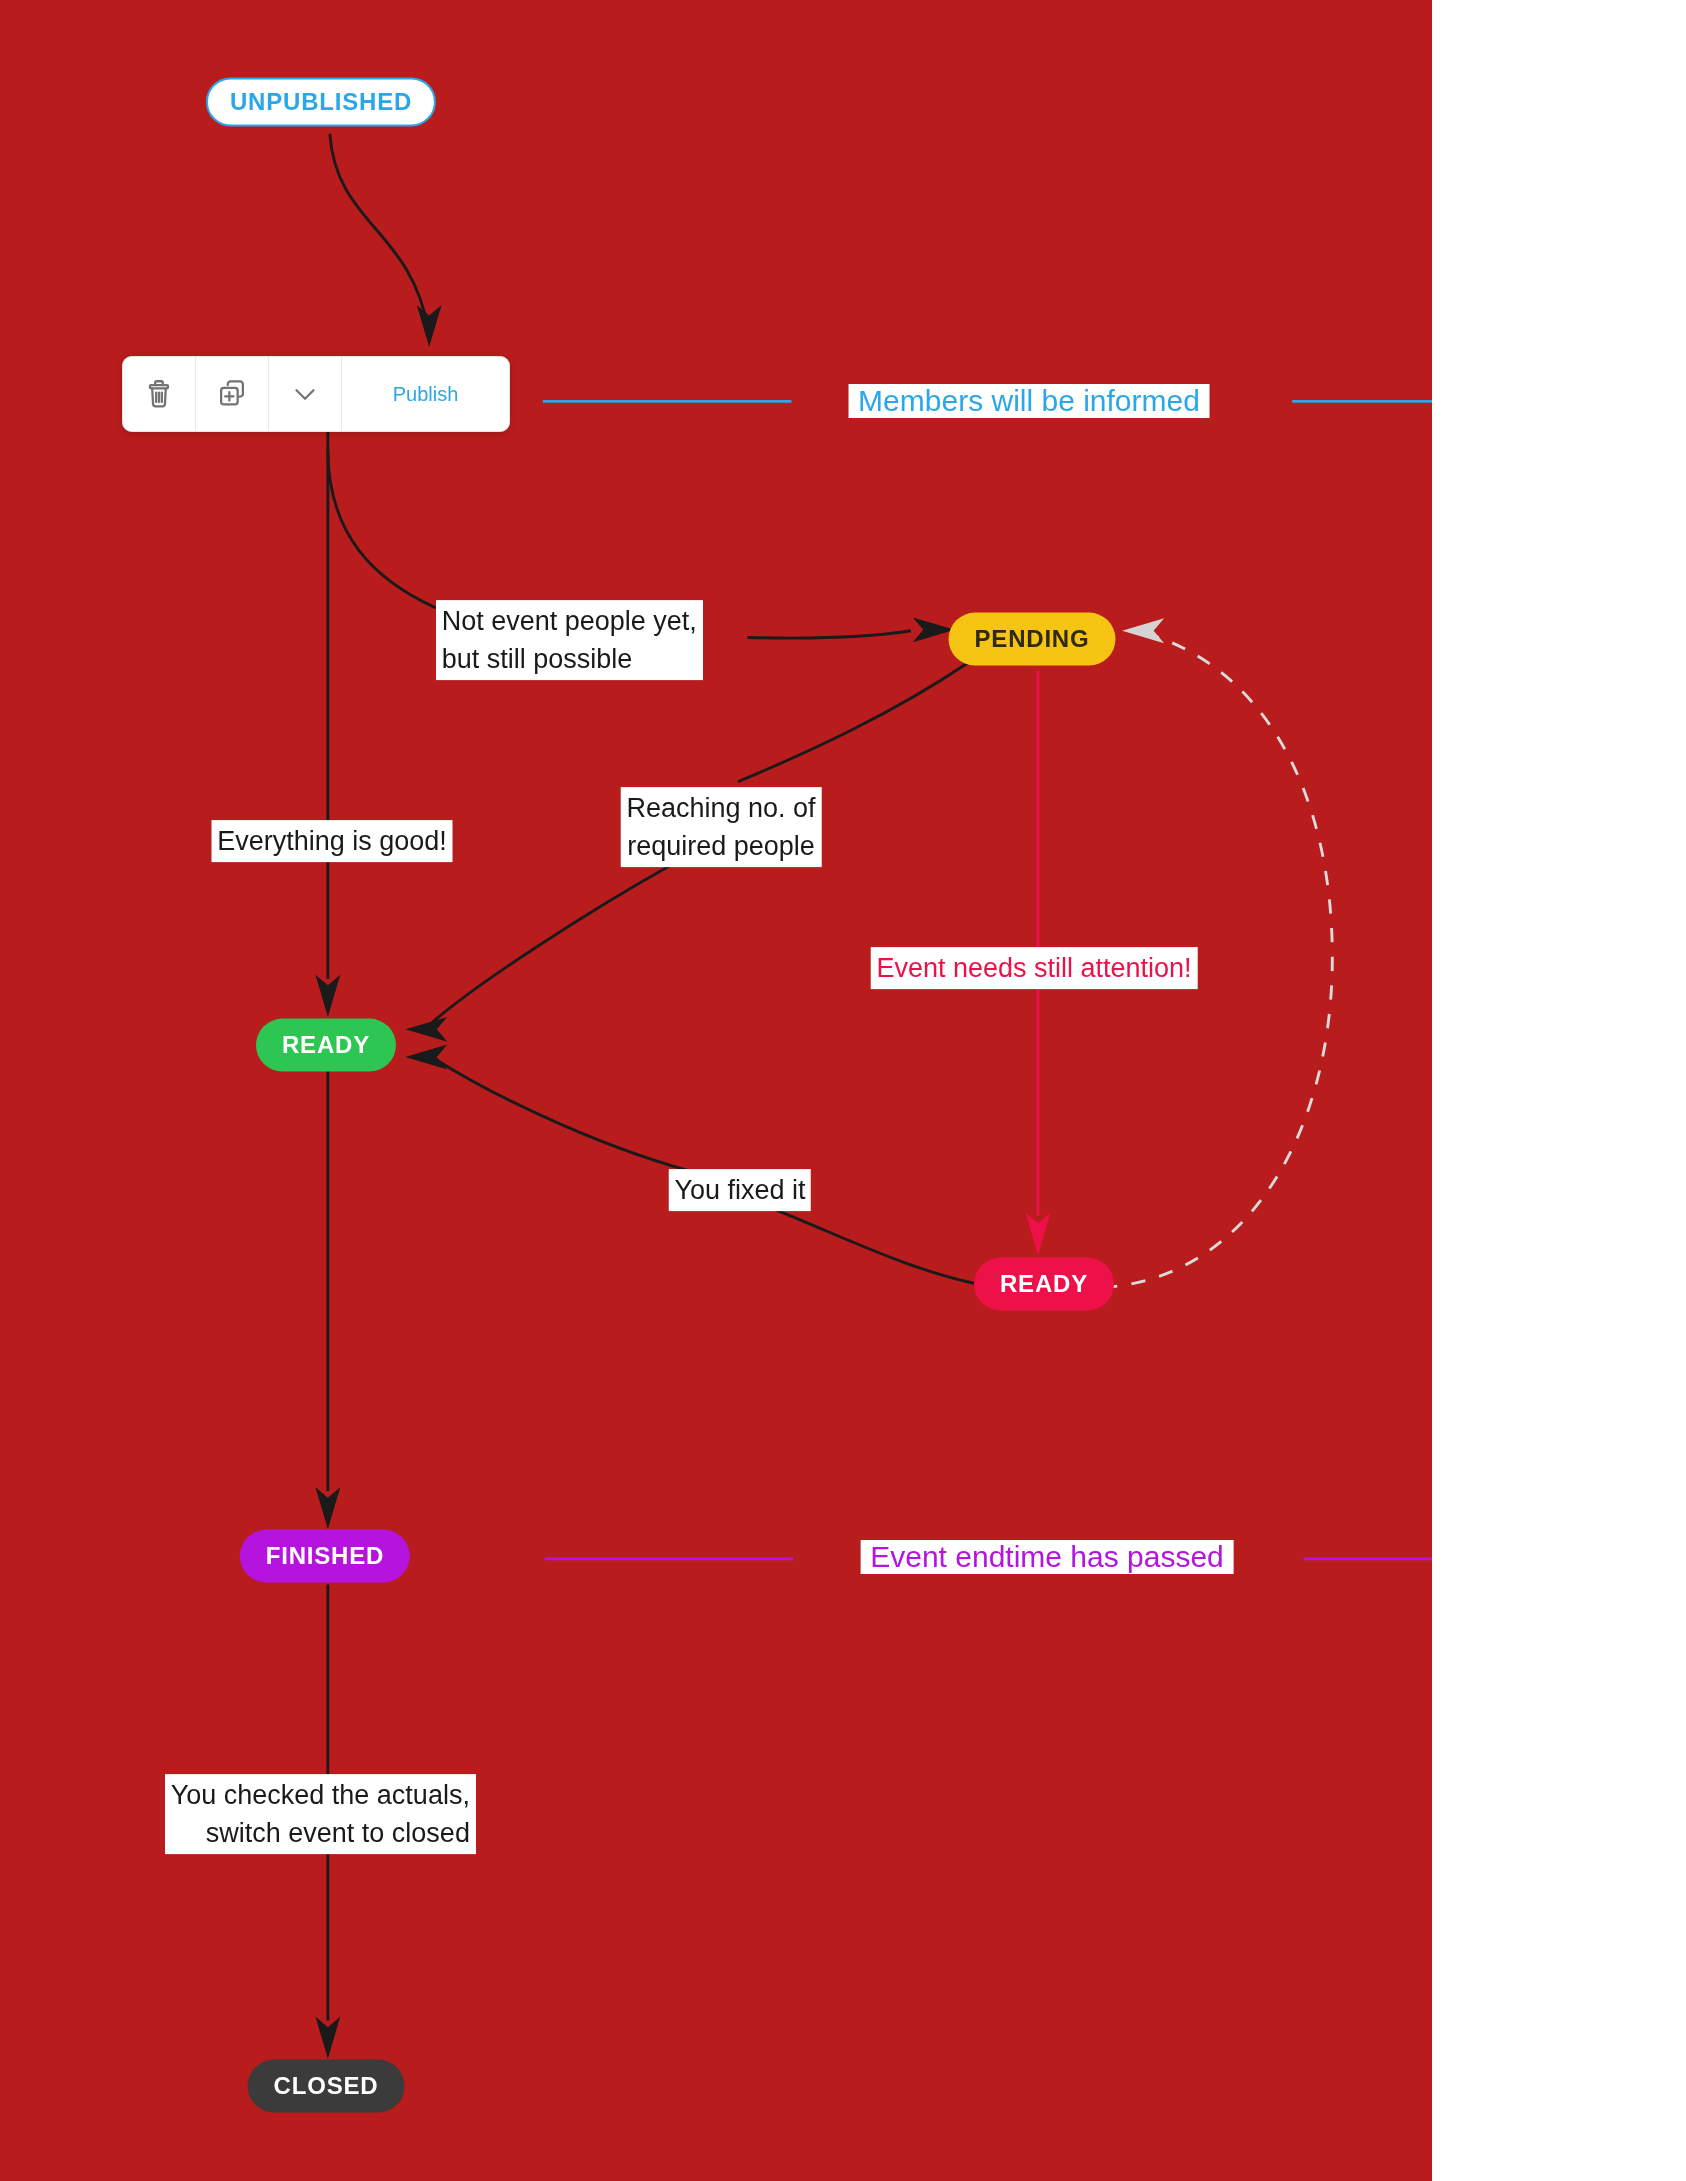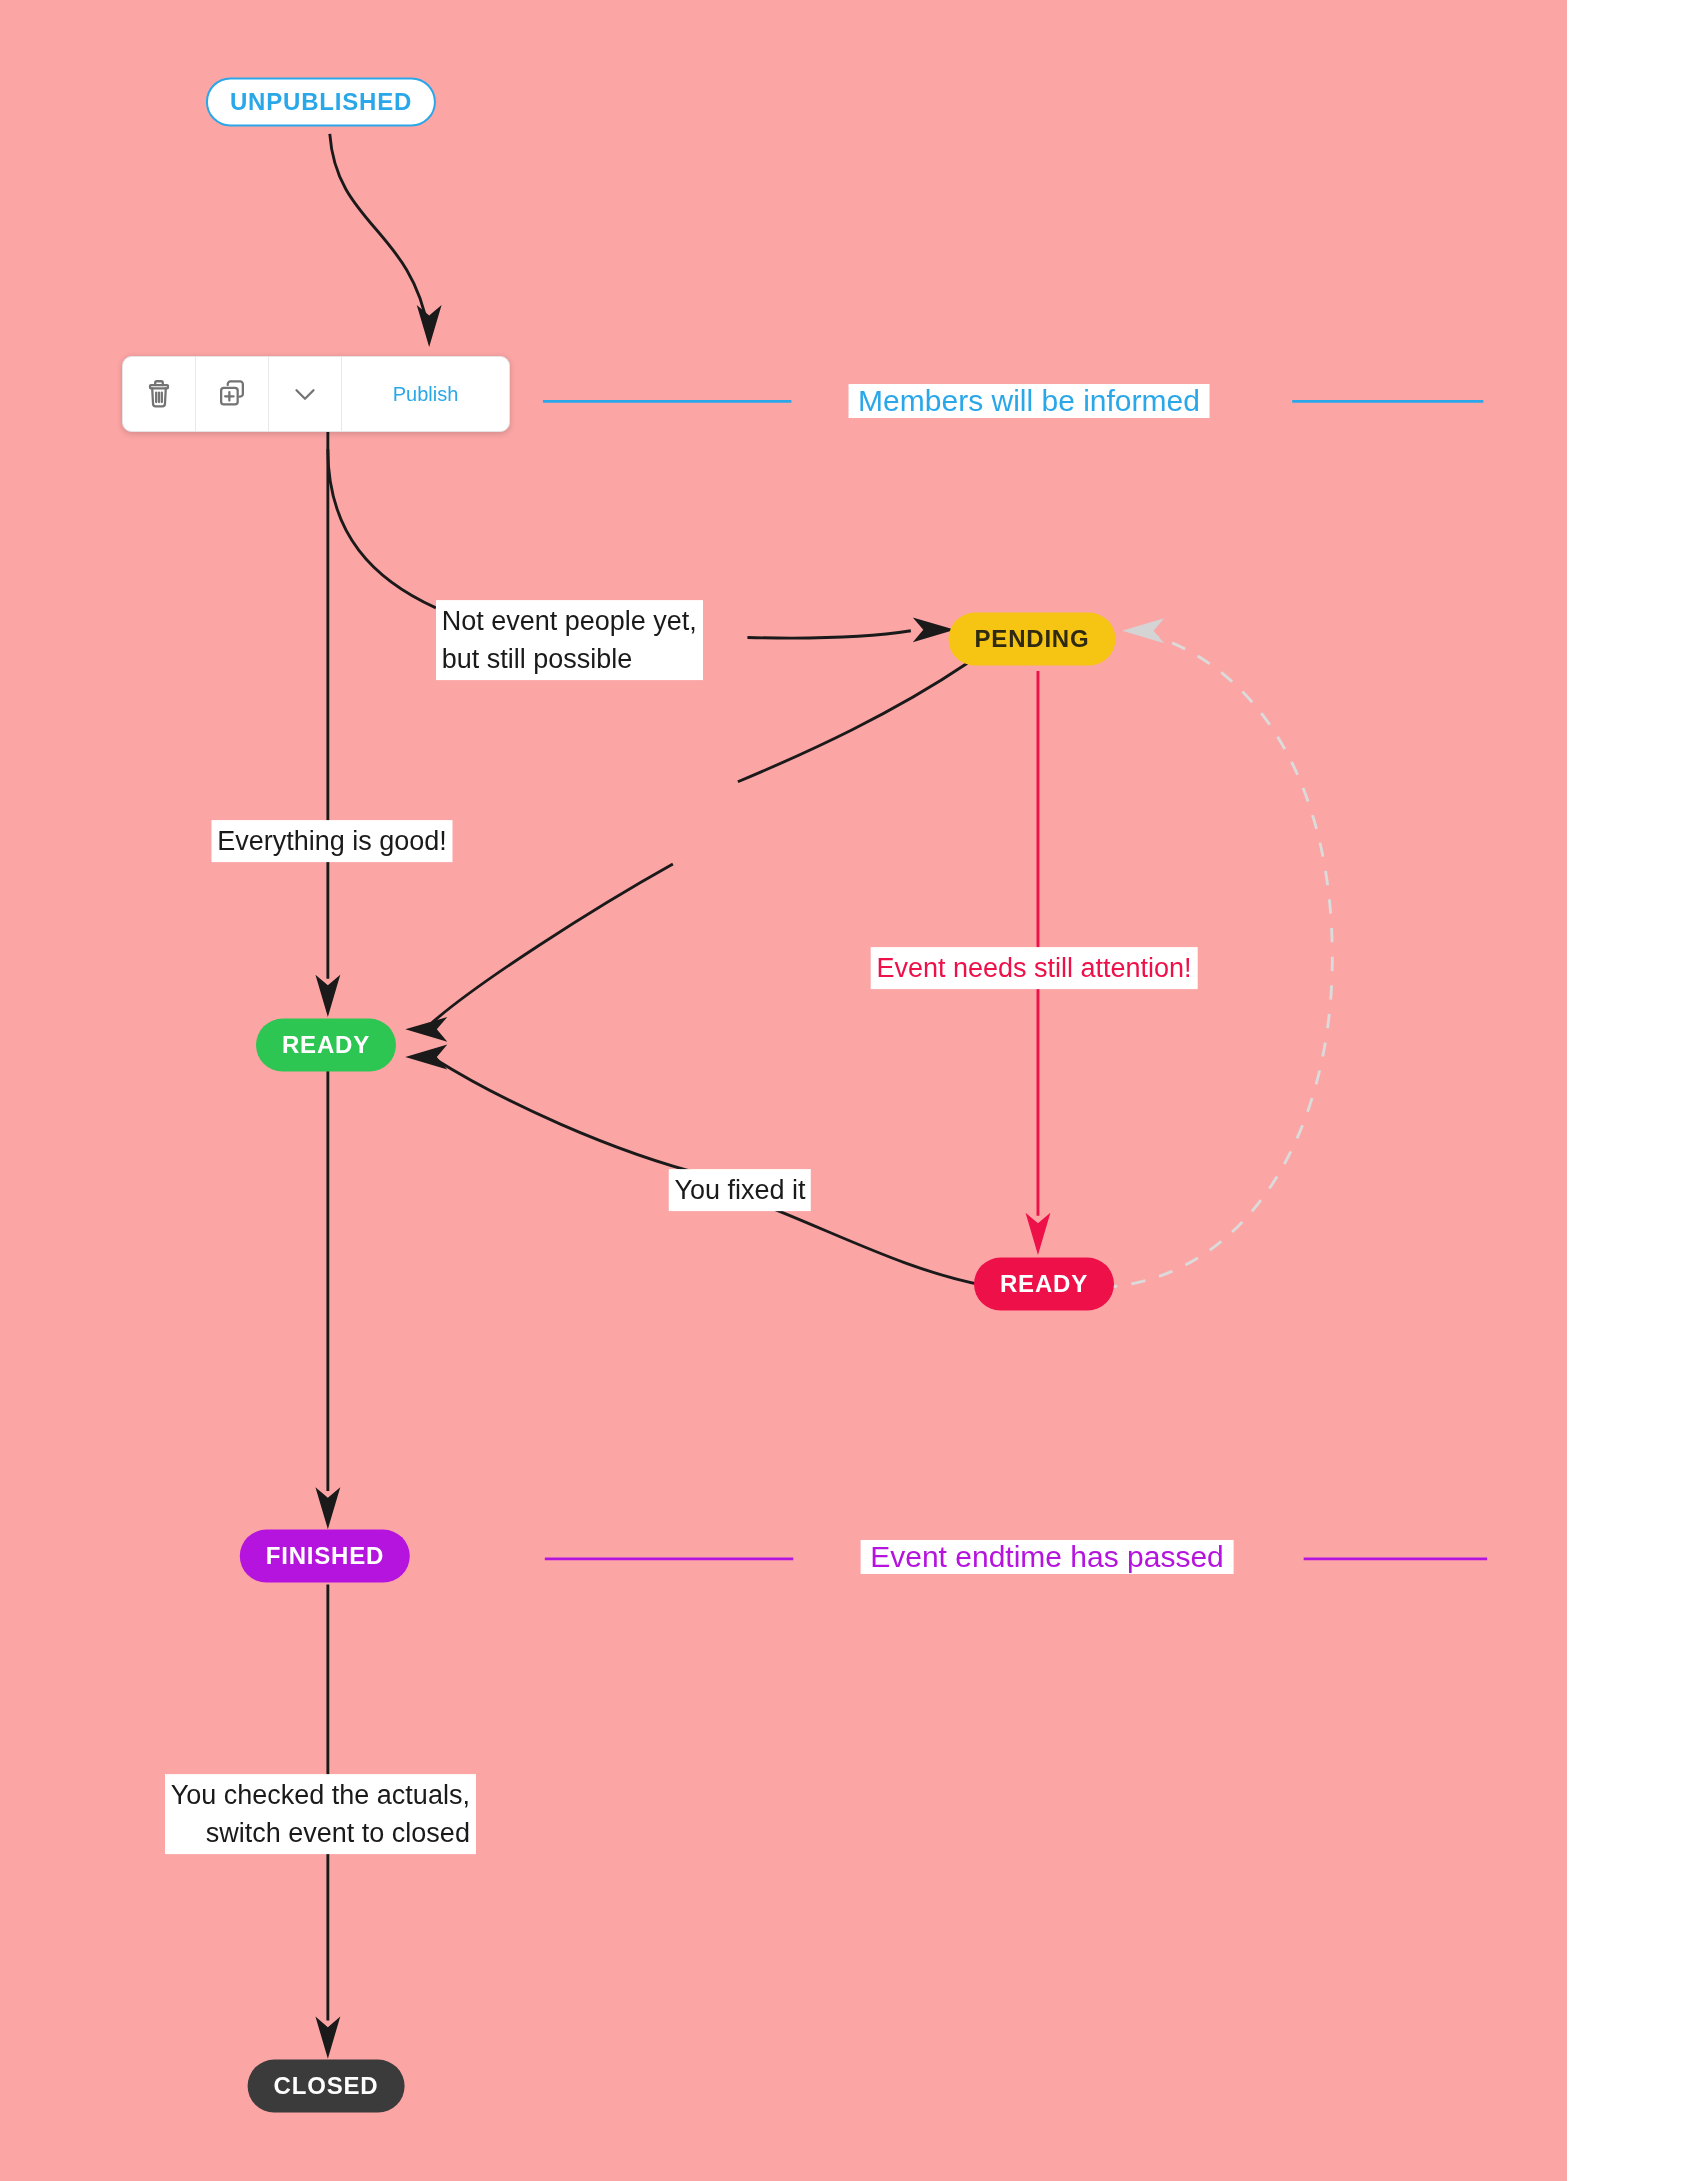--- a/index.html
+++ b/index.html
@@ -1,17 +1,17 @@
 <!DOCTYPE html>
 <html><head>
 <meta charset="utf-8">
 <style>
   html,body{margin:0;padding:0;background:#ffffff;}
   .canvas{
-    position:relative;width:1567px;height:2181px;background:#fca5a5;
+    position:relative;width:1432px;height:2181px;background:#b91c1c;
     font-family:"Liberation Sans",sans-serif;overflow:hidden;
   }
   svg.edges{position:absolute;left:0;top:0;}
   .edge{fill:none;stroke:#1a1a1a;stroke-width:3;}
   .edge.red{stroke:#ED1049;}
   .edge.dashed{stroke:#DBDBDB;stroke-width:3;stroke-dasharray:15 15;}
   .edge.blue-rule{stroke:#2AA7E8;stroke-width:3;}
   .edge.purple-rule{stroke:#B414DE;stroke-width:3;}
   .ah{fill:#1a1a1a;stroke:none;}
   .ah.red{fill:#ED1049;}
@@ -145,20 +145,24 @@
 
   <div class="section-label blue" style="left:1029px;top:401px;">Members will be informed</div>
 
   <div class="section-label purple" style="left:1047px;top:1557px;">Event endtime has passed</div>
 
   <div class="note left-block" style="left:436px;top:640px;">
     <div>Not event people yet,</div>
     <div>but still possible</div>
   </div>
 
+  <div class="note centered" style="left:721px;top:827px;">
+    <div>Reaching no. of</div>
+    <div>required people</div>
+  </div>
 
   <div class="note centered" style="left:332px;top:841px;">Everything is good!</div>
 
   <div class="note centered red-text" style="left:1034px;top:968px;">Event needs still attention!</div>
 
   <div class="note centered" style="left:740px;top:1190px;">You fixed it</div>
 
   <div class="note left-block" style="left:165px;top:1814px;text-align:right;">
     <div>You checked the actuals,</div>
     <div>switch event to closed</div>

